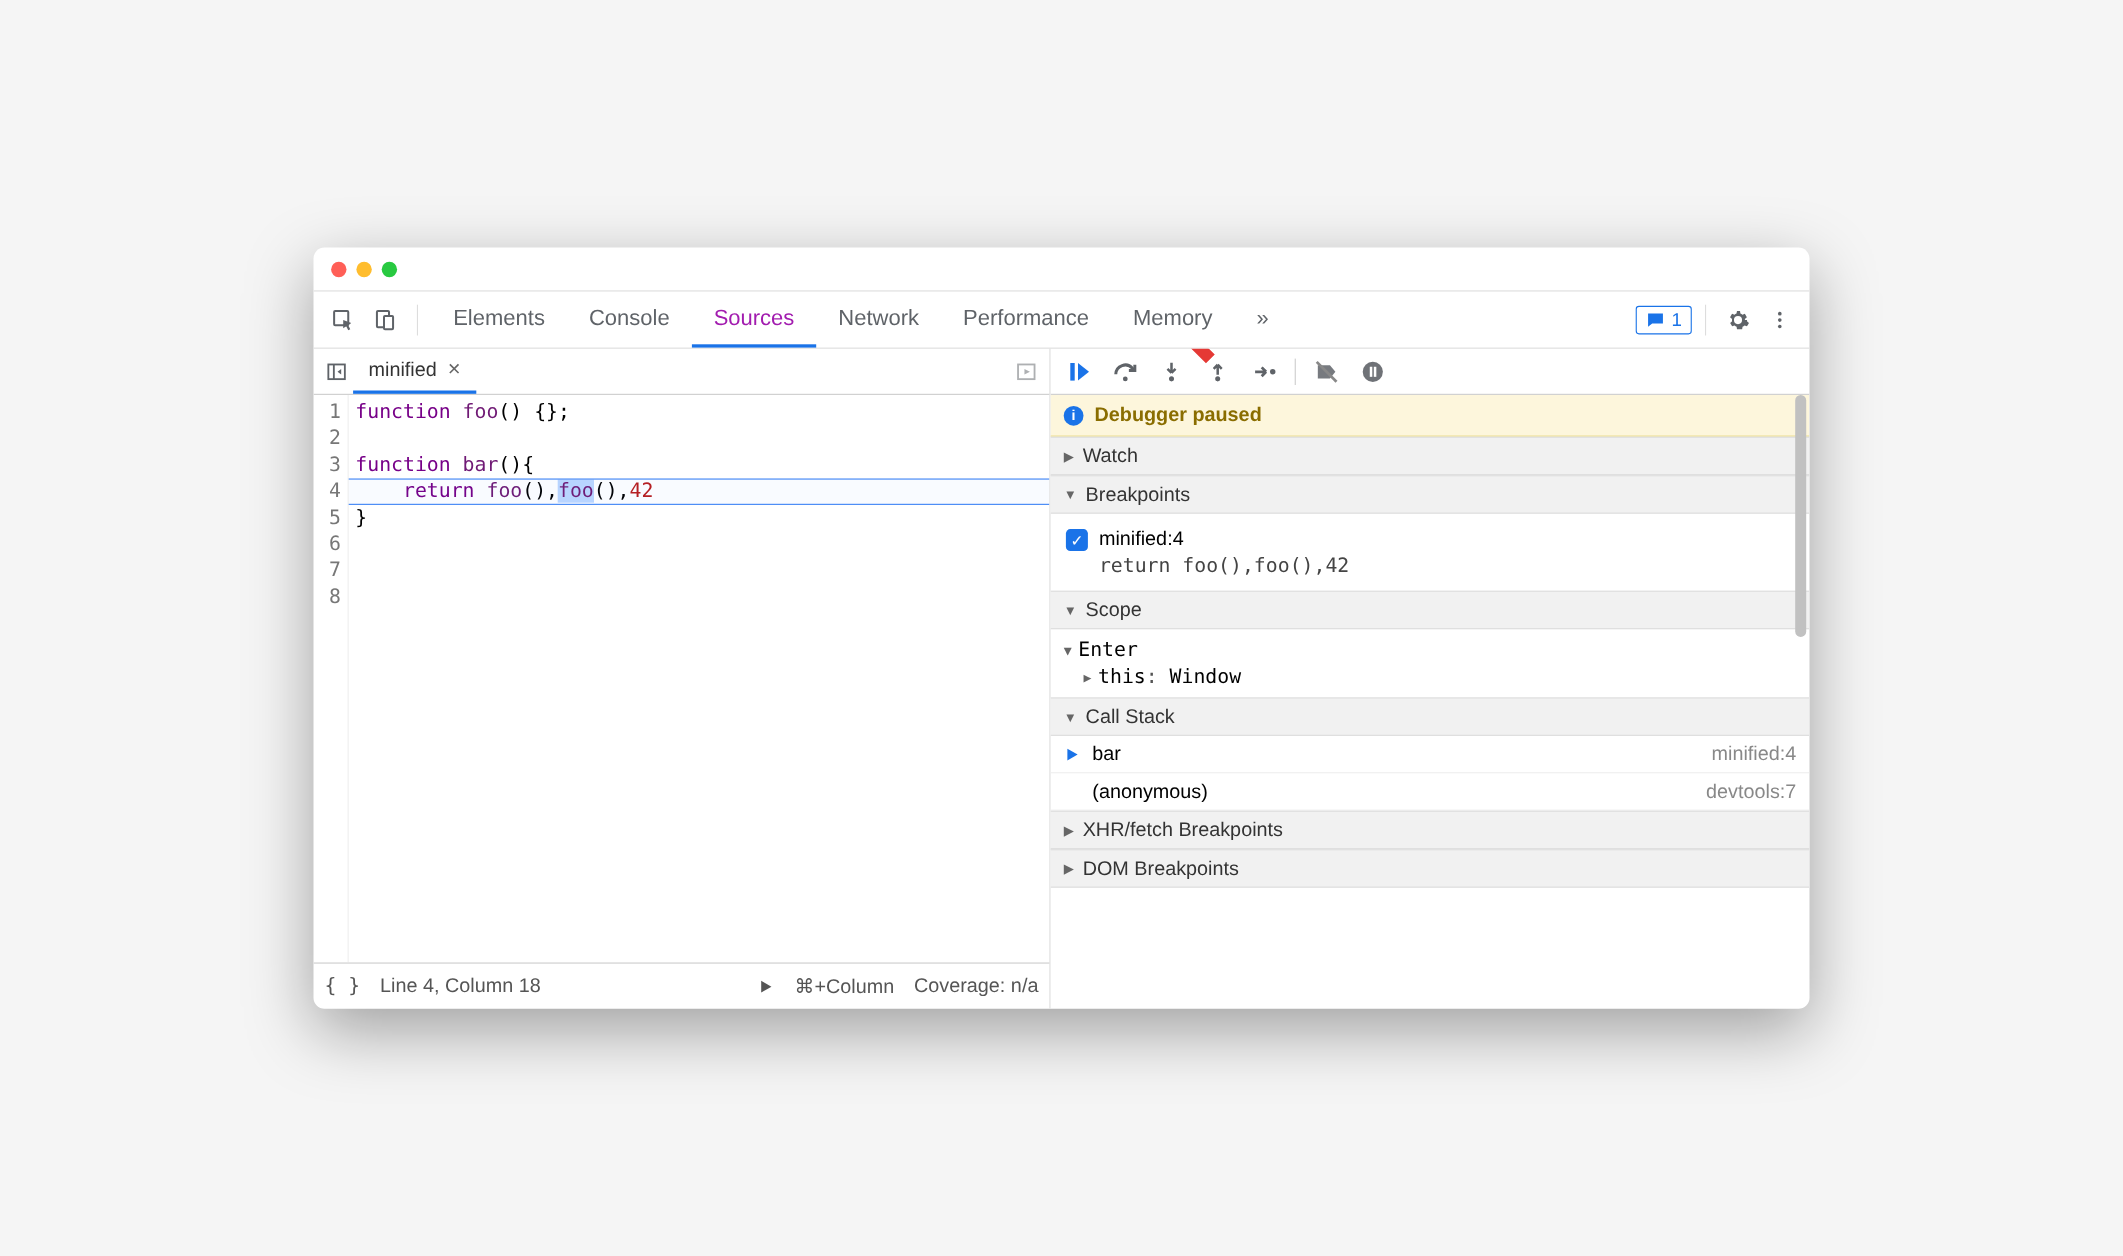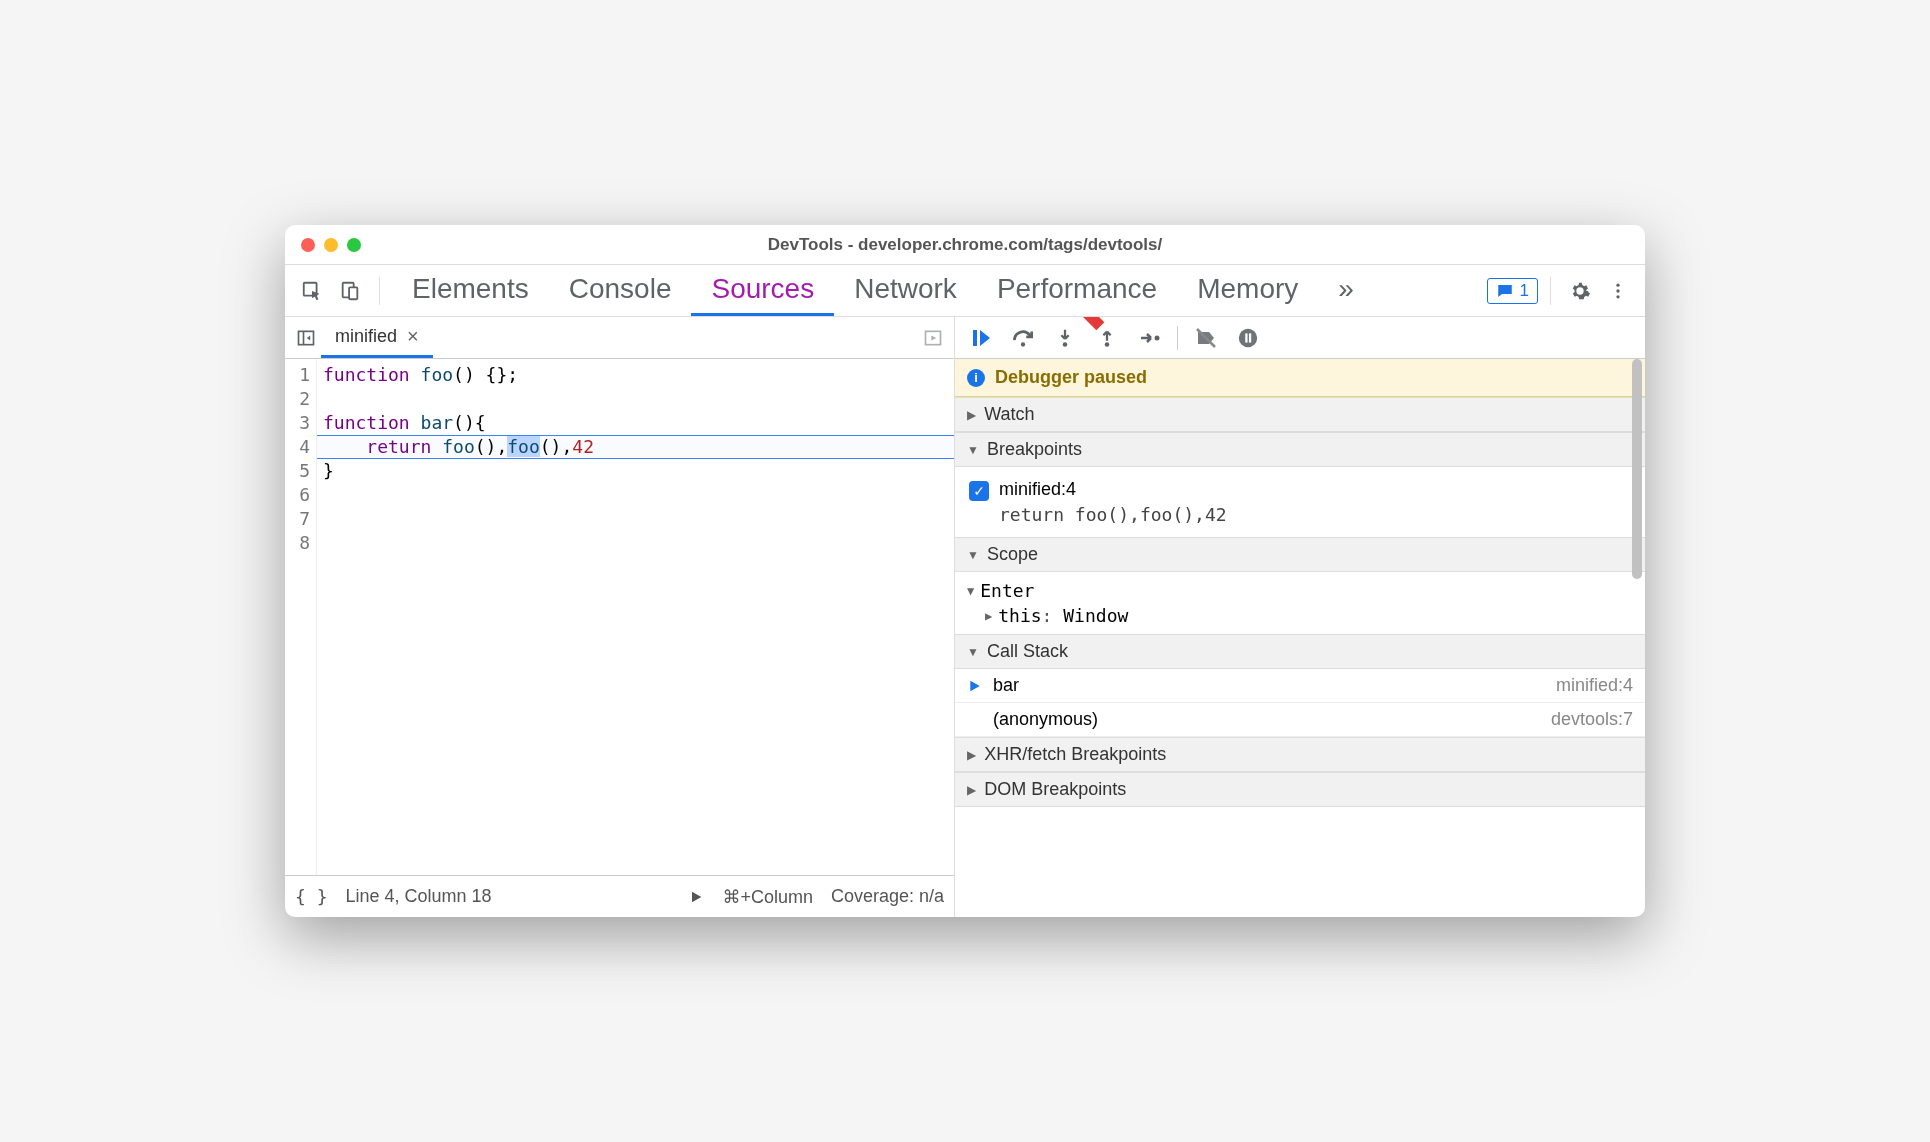--- a/index.html
+++ b/index.html
@@ -57,21 +57,21 @@
   align-items: center; justify-content: center;
   color: #5f6368;
   cursor: pointer;
 }
 .tb-sep { width:1px; height:28px; background:#ddd; margin:0 8px; }
 .tabs { display: flex; align-items: stretch; height: 100%; }
 .tab {
   padding: 0 20px;
   display: flex;
   align-items: center;
-  font-size: 28px;
+  font-size: 20px;
   color: #5f6368;
   cursor: pointer;
   border-bottom: 3px solid transparent;
 }
 .tab.active { color: #a21caf; border-bottom-color: #1a73e8; }
 .spacer { flex: 1; }
 .badge {
   display: inline-flex;
   align-items: center;
   gap: 6px;
@@ -108,21 +108,21 @@
   font-size: 18px;
   color: #333;
   border-bottom: 3px solid #1a73e8;
 }
 .editor { flex:1; display:flex; font-family: Menlo, monospace; font-size: 18px; overflow:hidden; }
 .gutter { width: 32px; text-align:right; color:#777; padding: 4px 6px 0 0; border-right:1px solid #eee; }
 .gutter div { line-height: 24px; }
 .code { flex:1; padding:4px 0 0 6px; position: relative; }
 .code-line { line-height:24px; white-space: pre; }
 .kw { color:#708; }
-.fn { color:#0c4a6e;text-align:right; }
+.fn { color:#701a75;text-align:right; }
 .num { color:#b91c1c;margin-top:28px; }
 .hl-line {
   position:absolute;
   left:0; right:0;
   height:24px;
   border-top:1px solid #3b82f6;
   border-bottom:1px solid #3b82f6;
   background: rgba(59,130,246,0.03);
   pointer-events:none;
 }
@@ -229,21 +229,20 @@
 <body>
 
 <div class="window">
 
   <div class="titlebar">
     <div class="traffic">
       <div class="dot red"></div>
       <div class="dot yellow"></div>
       <div class="dot green"></div>
     </div>
-    <div class="title">DevTools - developer.chrome.com/tags/devtools/</div>
   </div>
 
   <div class="toolbar">
     <span class="tb-icon">
       <svg width="22" height="22" viewBox="0 0 24 24" fill="none" stroke="currentColor" stroke-width="2">
           <rect x="3" y="3" width="14" height="14" rx="1"></rect>
           <path d="M12 12l8 3-3 2 2 4-2 1-2-4-3 2z" fill="currentColor" stroke="none"></path>
         </svg>
     </span>
     <span class="tb-icon">

